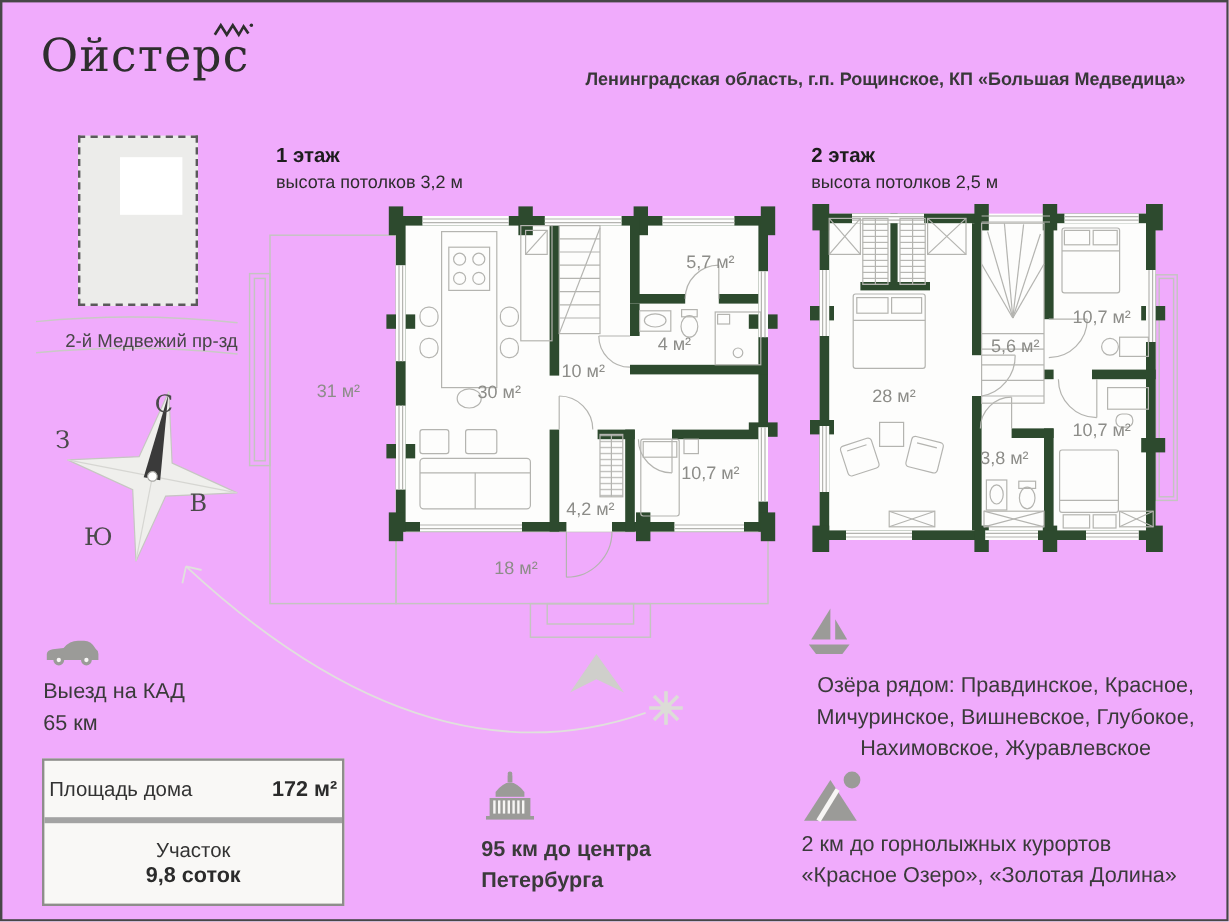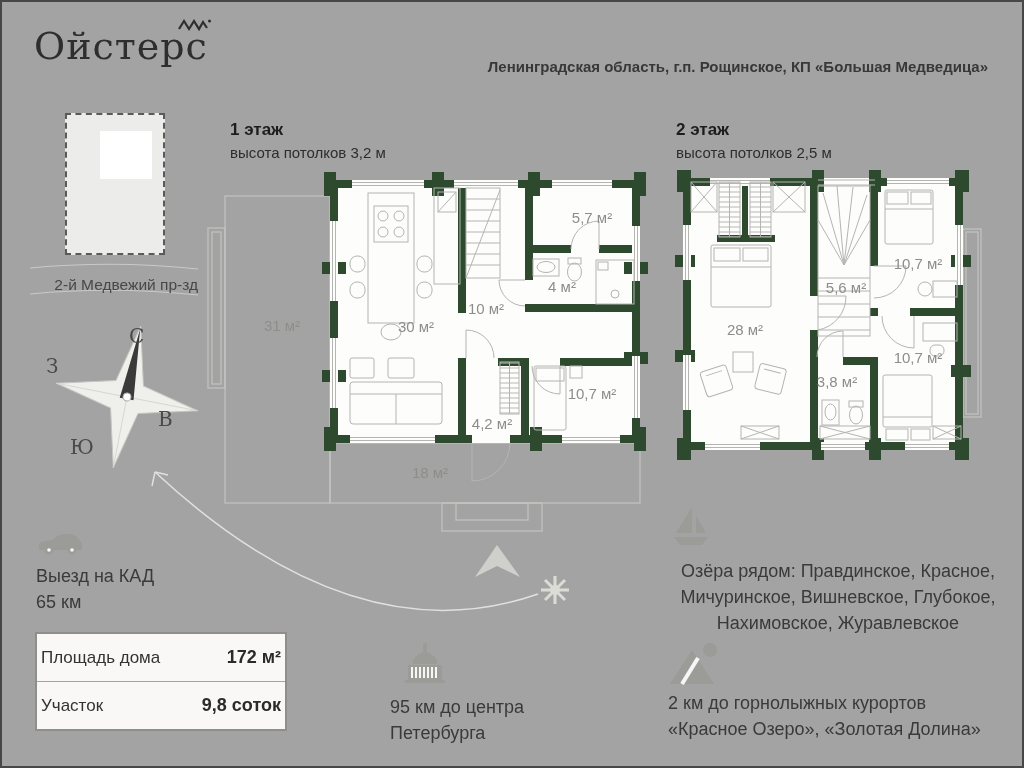--- a/index.html
+++ b/index.html
@@ -1,16 +1,16 @@
 <!DOCTYPE html>
 <html><head>
 <meta charset="utf-8">
 <style>
   html,body{margin:0;padding:0;background:#e8e8e6;}
-  #page{position:relative;width:1024px;height:768px;background:#a3a3a3;overflow:hidden;
+  #page{position:relative;width:1024px;height:768px;background:#f0abfc;overflow:hidden;
         font-family:"Liberation Sans",sans-serif;color:#3a3a3a;}
   .frame{position:absolute;inset:0;border:2px solid #474747;pointer-events:none;z-index:50;}
   .abs{position:absolute;}
   
   .logo{left:34px;top:24px;font-family:"DejaVu Serif",serif;font-size:38px;color:#2e2e2e;letter-spacing:1px;}
   .logo-wrap{position:relative;display:inline-block;}
   .roof{position:absolute;right:-3px;top:-7px;}
   .h-title{right:36px;top:30px;font-size:17px;font-weight:bold;letter-spacing:1.2px;color:#2f2f2f;text-align:right;}
   .h-sub{right:36px;top:58px;font-size:15px;font-weight:bold;color:#383838;text-align:right;}
   
@@ -19,21 +19,21 @@
   .street{left:30px;top:276px;width:168px;text-align:right;font-size:15.5px;color:#474747;}
   
   .floor-title{font-size:17px;font-weight:bold;color:#1d1d1d;}
   .floor-sub{font-size:15px;color:#2d2d2d;margin-top:4px;}
   
   .fact{font-size:18px;line-height:26px;color:#3a3a3a;}
   .facts-wide{width:340px;}
   
   .table{left:35px;top:632px;width:248px;border:2px solid #8e8e8b;background:#f9f8f6;}
   .trow{display:flex;justify-content:space-between;align-items:center;padding:13px 4px;}
-  .trow+.trow{border-top:1px solid #a3a3a3;}
+  .trow+.trow{border-top:5px solid #a3a3a3;flex-direction:column;}
   .tlabel{font-size:17px;color:#333;}
   .tvalue{font-size:18px;font-weight:bold;color:#2b2b2b;}
   
   text.rm{font-size:15px;fill:#8d8d89;text-anchor:middle;font-family:"Liberation Sans",sans-serif;}
   text.cp{font-family:"DejaVu Serif",serif;font-size:20px;fill:#4a4a4a;}
 </style>
 </head>
 <body>
 
 <div id="page">
@@ -490,21 +490,21 @@
     <g fill="#f7f6f4">
       <rect x="8" y="25" width="2" height="11"></rect>
         <rect x="12" y="25" width="2" height="11"></rect>
       <rect x="16" y="25" width="2" height="11"></rect>
         <rect x="20" y="25" width="2" height="11"></rect>
       <rect x="24" y="25" width="2" height="11"></rect>
         <rect x="28" y="25" width="2" height="11"></rect>
       <rect x="32" y="25" width="2" height="11"></rect>
     </g>
   </svg>
-  <div class="abs fact" style="left:390px;top:694px;">
+  <div class="abs fact" style="left:401px;top:694px;font-weight:bold;">
     <div>95 км до центра</div>
     <div>Петербурга</div>
   </div>
 
   <svg class="abs" style="left:670px;top:506px;" width="42" height="44">
     <g fill="#9b9b98">
       <polygon points="22,1 22,27 6,27"></polygon>
       <polygon points="26,10 36,27 26,27"></polygon>
       <polygon points="4,31 38,31 32,39 10,39"></polygon>
     </g>

